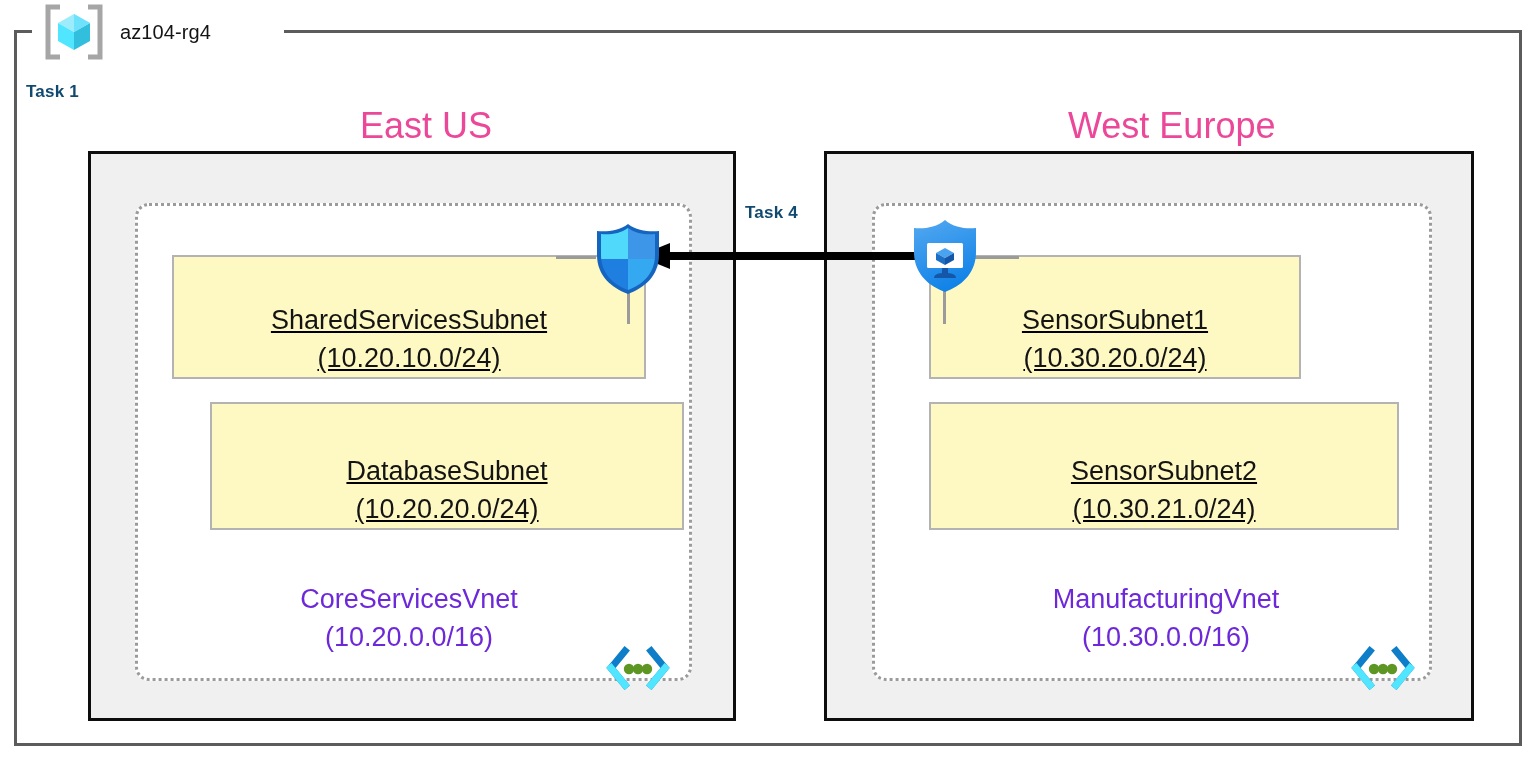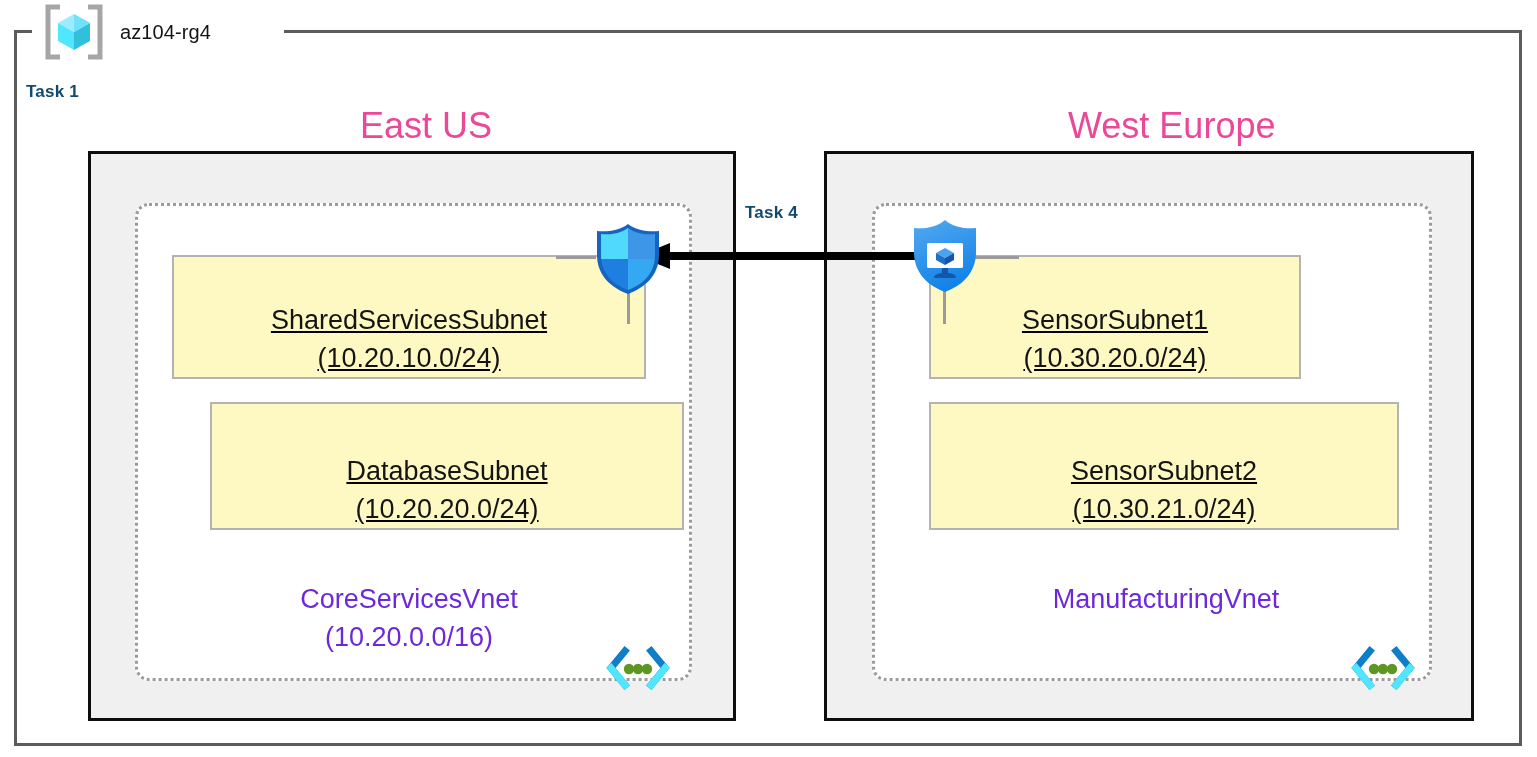--- a/index.html
+++ b/index.html
@@ -215,20 +215,21 @@
     <div class="subnet-name">SensorSubnet2</div>
     <div class="subnet-cidr">(10.30.21.0/24)</div>
   </div>
 
   <div class="vnet-caption" id="caption-core">
     <div class="vnet-name">CoreServicesVnet</div>
     <div class="vnet-cidr">(10.20.0.0/16)</div>
   </div>
   <div class="vnet-caption" id="caption-manu">
     <div class="vnet-name">ManufacturingVnet</div>
+    <div class="vnet-cidr">(10.30.0.0/16)</div>
   </div>
 
   <svg class="vnet-icon" id="vnet-icon-core" viewBox="0 0 66 46">
     <path d="M20 6 L6 23 L20 40" fill="none" stroke="#0f7ec8" stroke-width="7" stroke-linecap="square"></path>
     <path d="M6 23 L20 40" fill="none" stroke="#50e6ff" stroke-width="7" stroke-linecap="square"></path>
     <path d="M46 6 L60 23 L46 40" fill="none" stroke="#0f7ec8" stroke-width="7" stroke-linecap="square"></path>
     <path d="M60 23 L46 40" fill="none" stroke="#50e6ff" stroke-width="7" stroke-linecap="square"></path>
     <circle cx="24" cy="24" r="5.2" fill="#5e9624"></circle>
     <circle cx="33" cy="24" r="5.2" fill="#5e9624"></circle>
     <circle cx="42" cy="24" r="5.2" fill="#5e9624"></circle>

